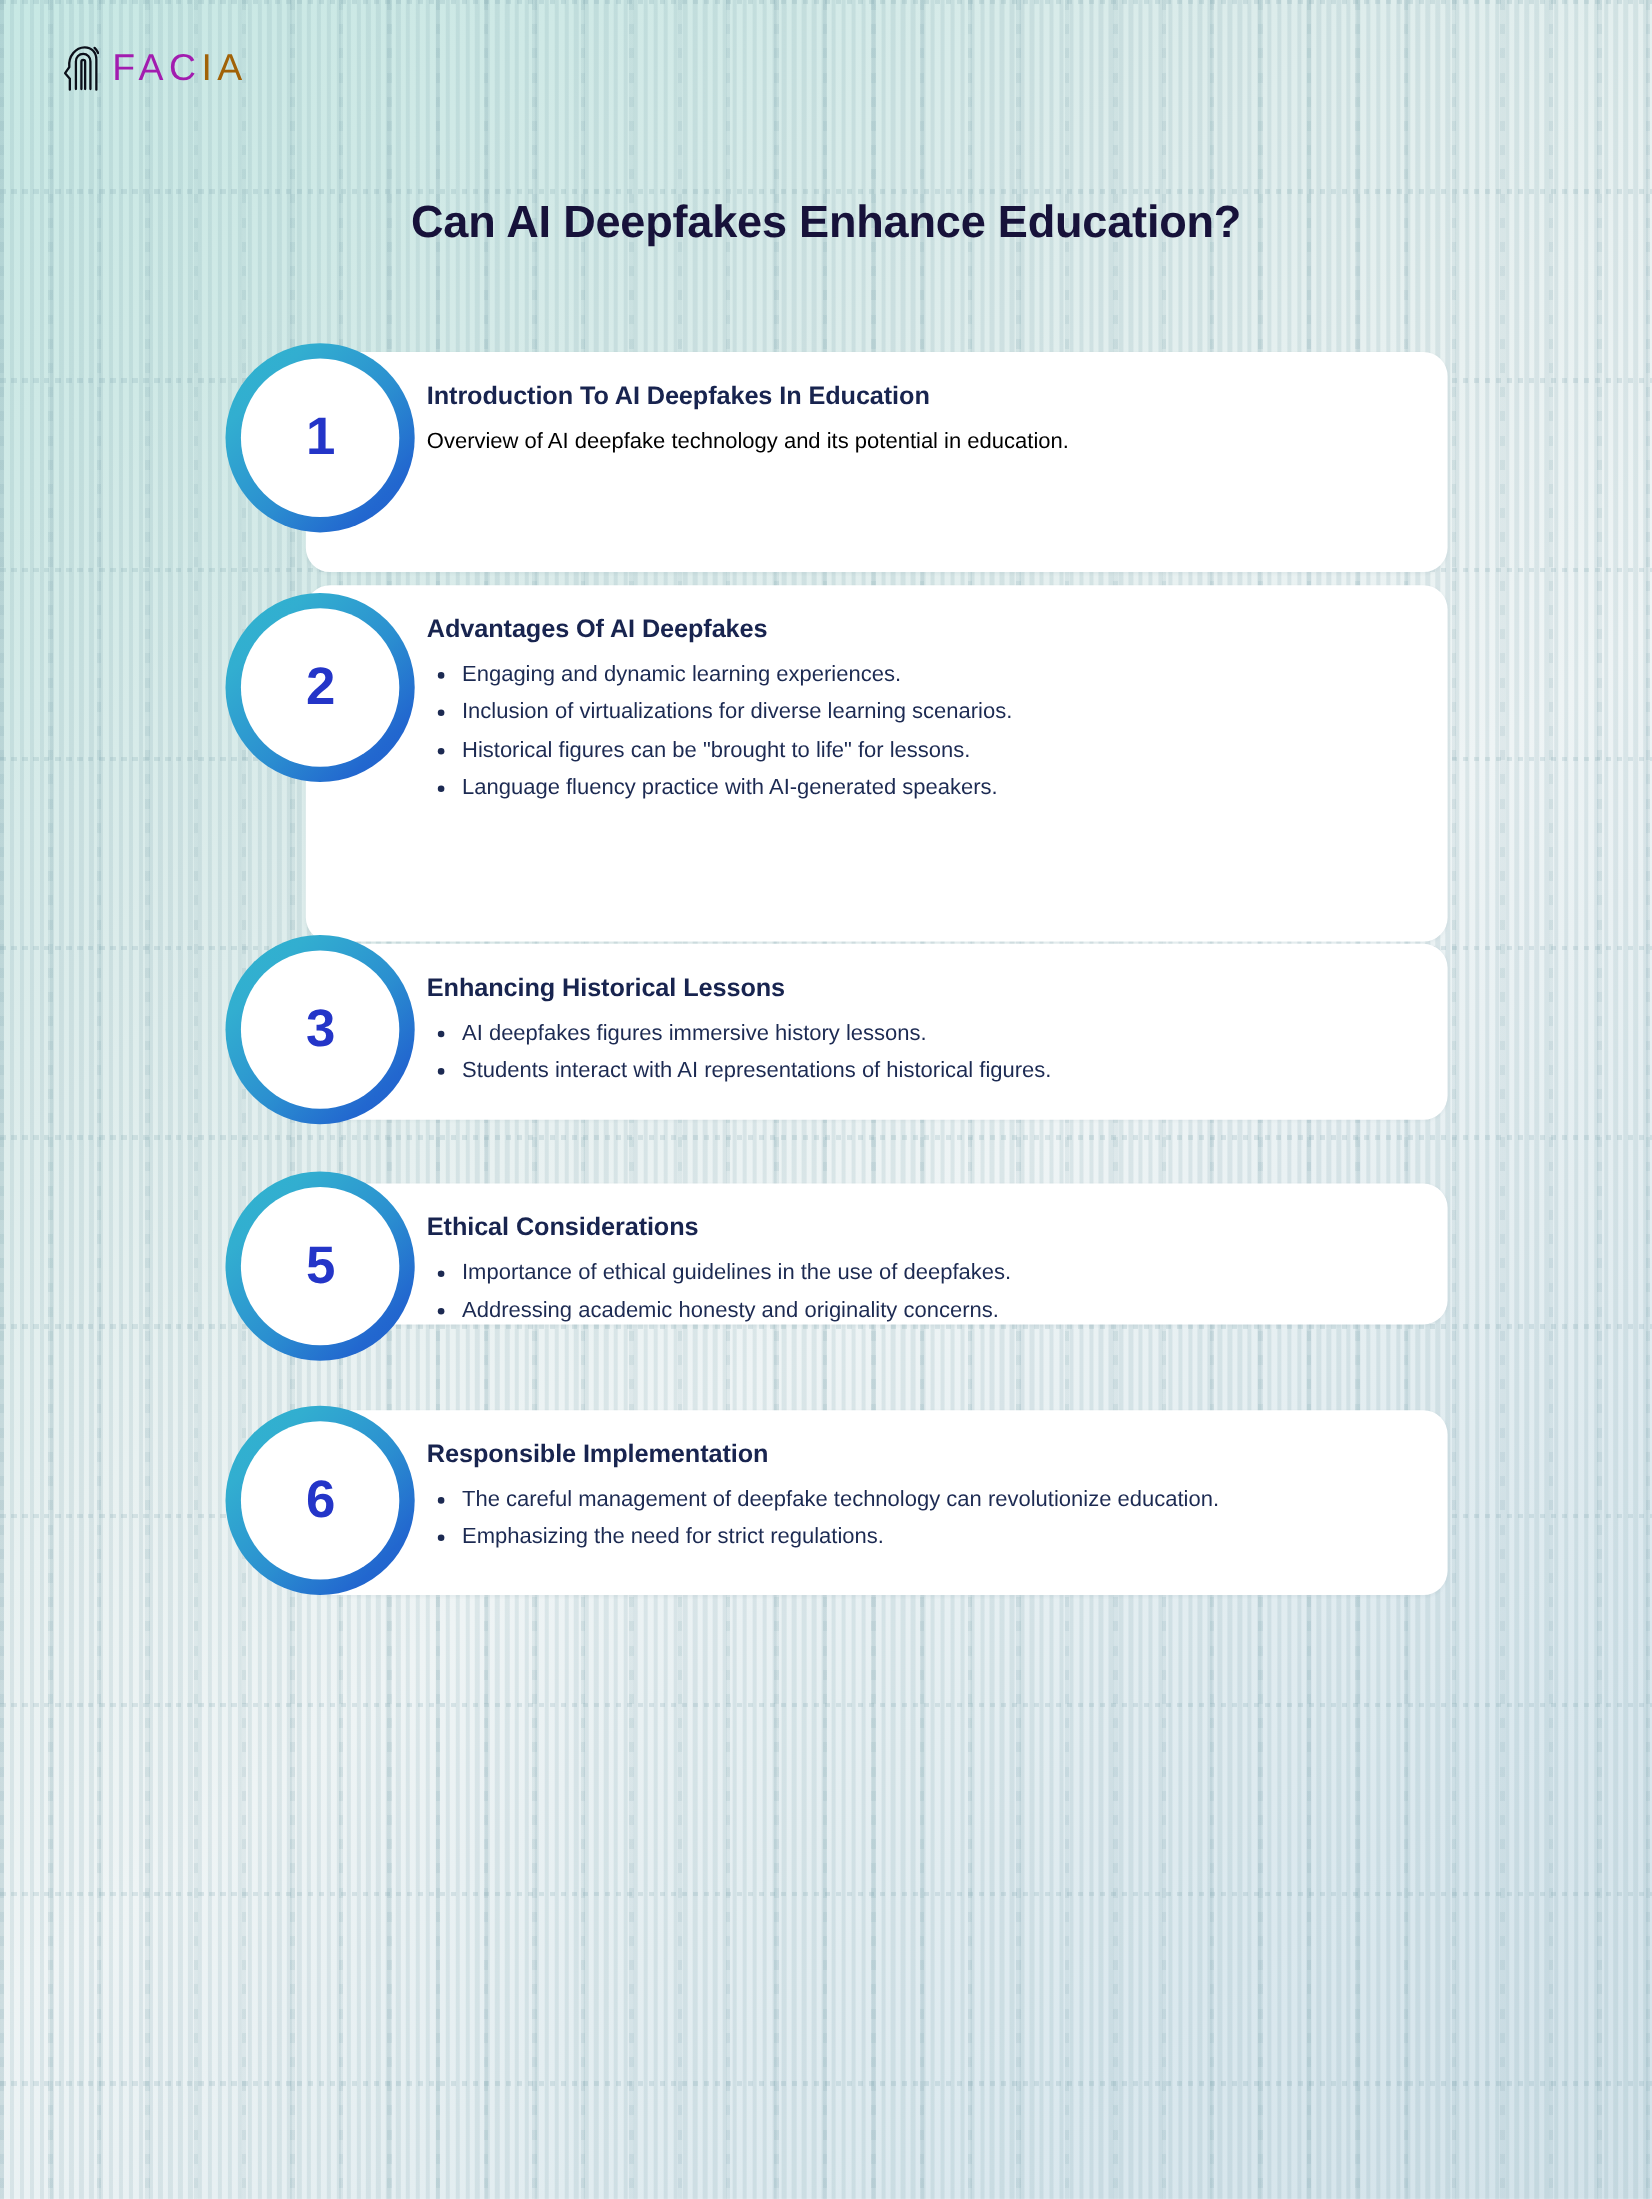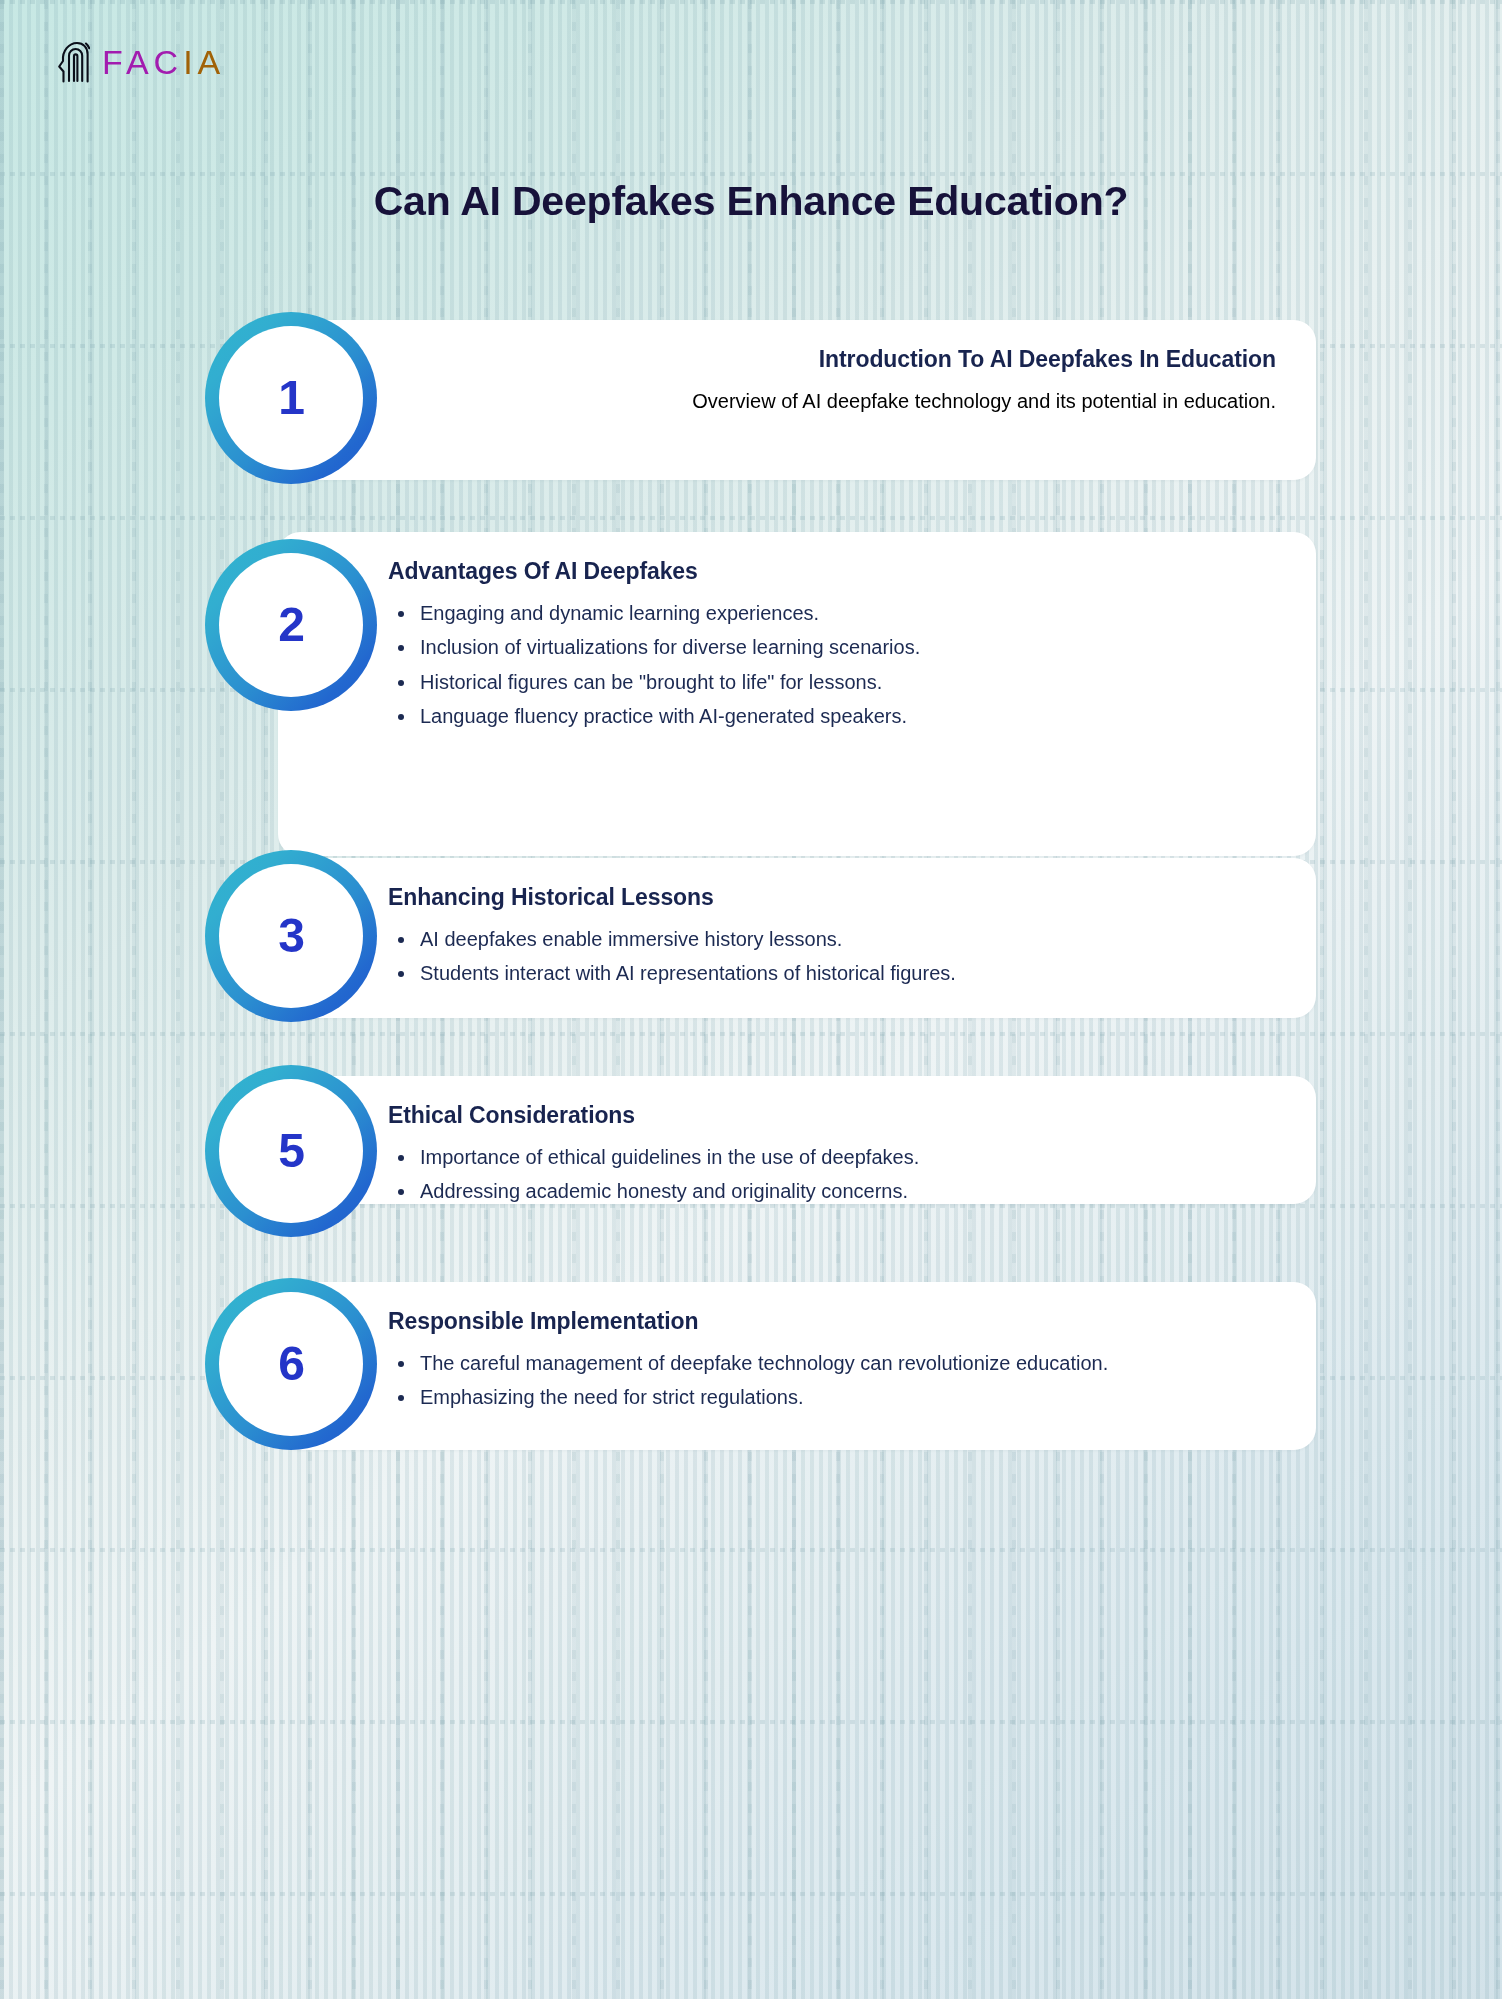--- a/index.html
+++ b/index.html
@@ -189,21 +189,21 @@
     position: absolute;
     left: 10px;
     top: 12px;
     width: 6px; height: 6px;
     border-radius: 50%;
     background: #1c2a52;
   }
 
   
   .step.s1 { height: 184px; }
-  .step.s1 .card { height: 160px; text-align: right; }
+  .step.s1 .card { height: 200px; }
   .step.s1 .ring { top: -8px; }
 
   .step.s2 { height: 298px; }
   .step.s2 .card { height: 324px; }
   .step.s2 .ring { top: 7px; }
 
   .step.s3 { height: 190px; }
   .step.s3 .card { height: 160px; }
   .step.s3 .ring { top: -8px; }
 
@@ -267,21 +267,21 @@
       <div class="hole">
         <span class="num">2</span>
       </div>
     </div>
   </div>
 
   <div class="step s3">
     <div class="card">
       <div class="card-title">Enhancing Historical Lessons</div>
       <ul class="bullets">
-        <li>AI deepfakes enable immersive history lessons.</li>
+        <li>AI deepfakes figures immersive history lessons.</li>
         <li>Students interact with AI representations of historical figures.</li>
       </ul>
     </div>
     <div class="ring">
       <div class="hole">
         <span class="num">3</span>
       </div>
     </div>
   </div>
 

